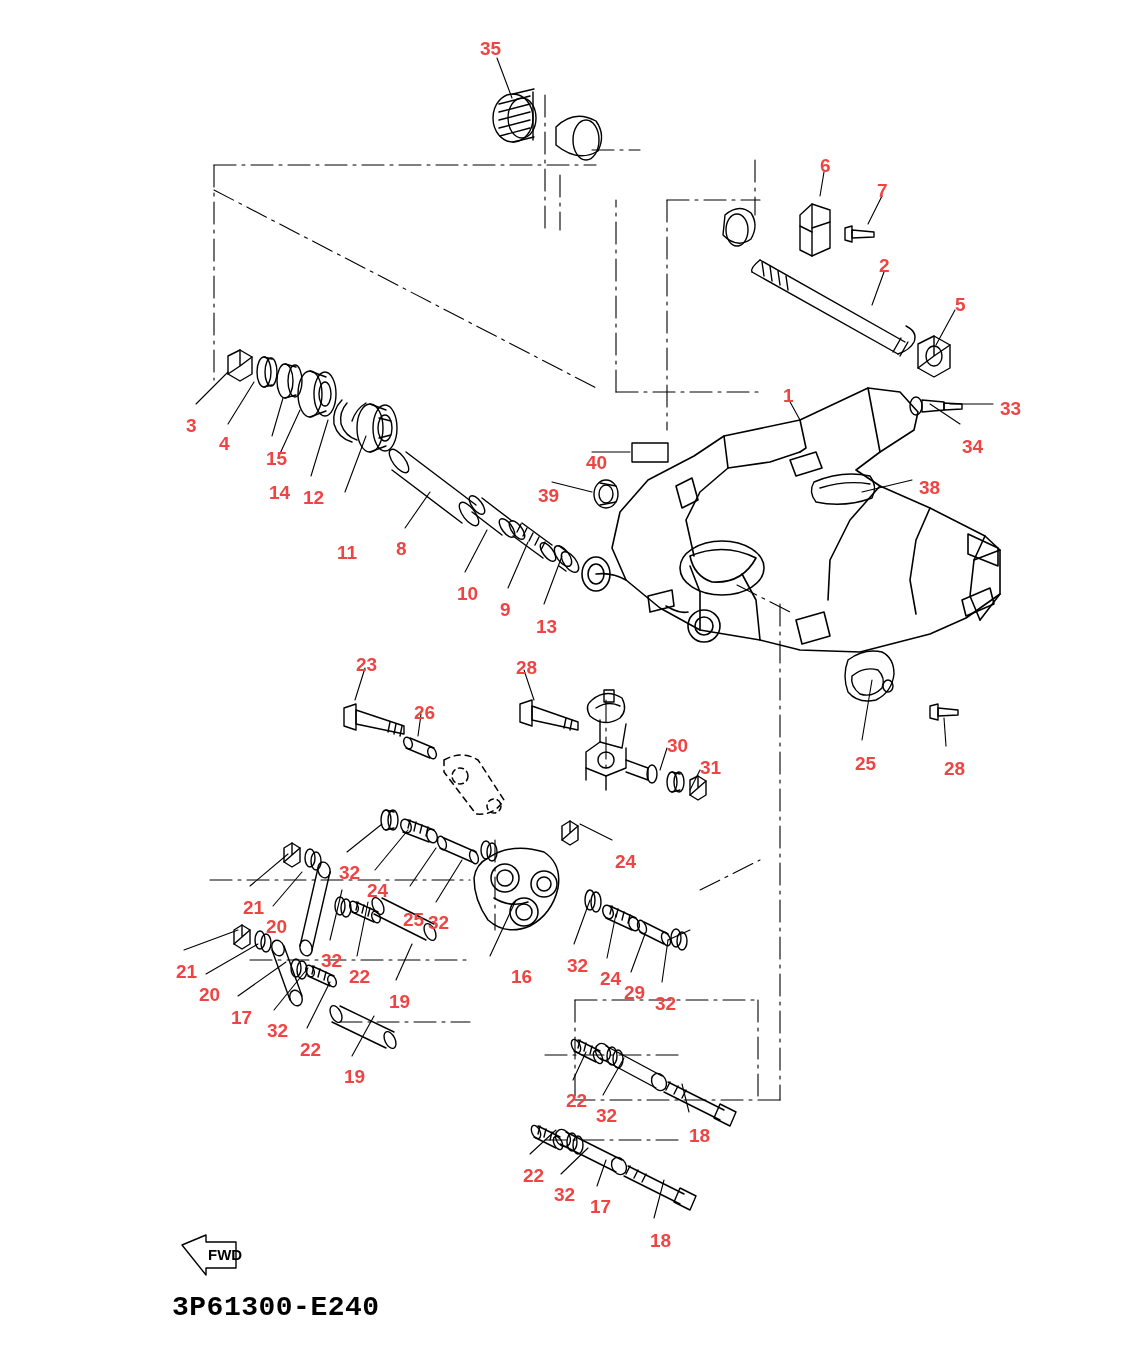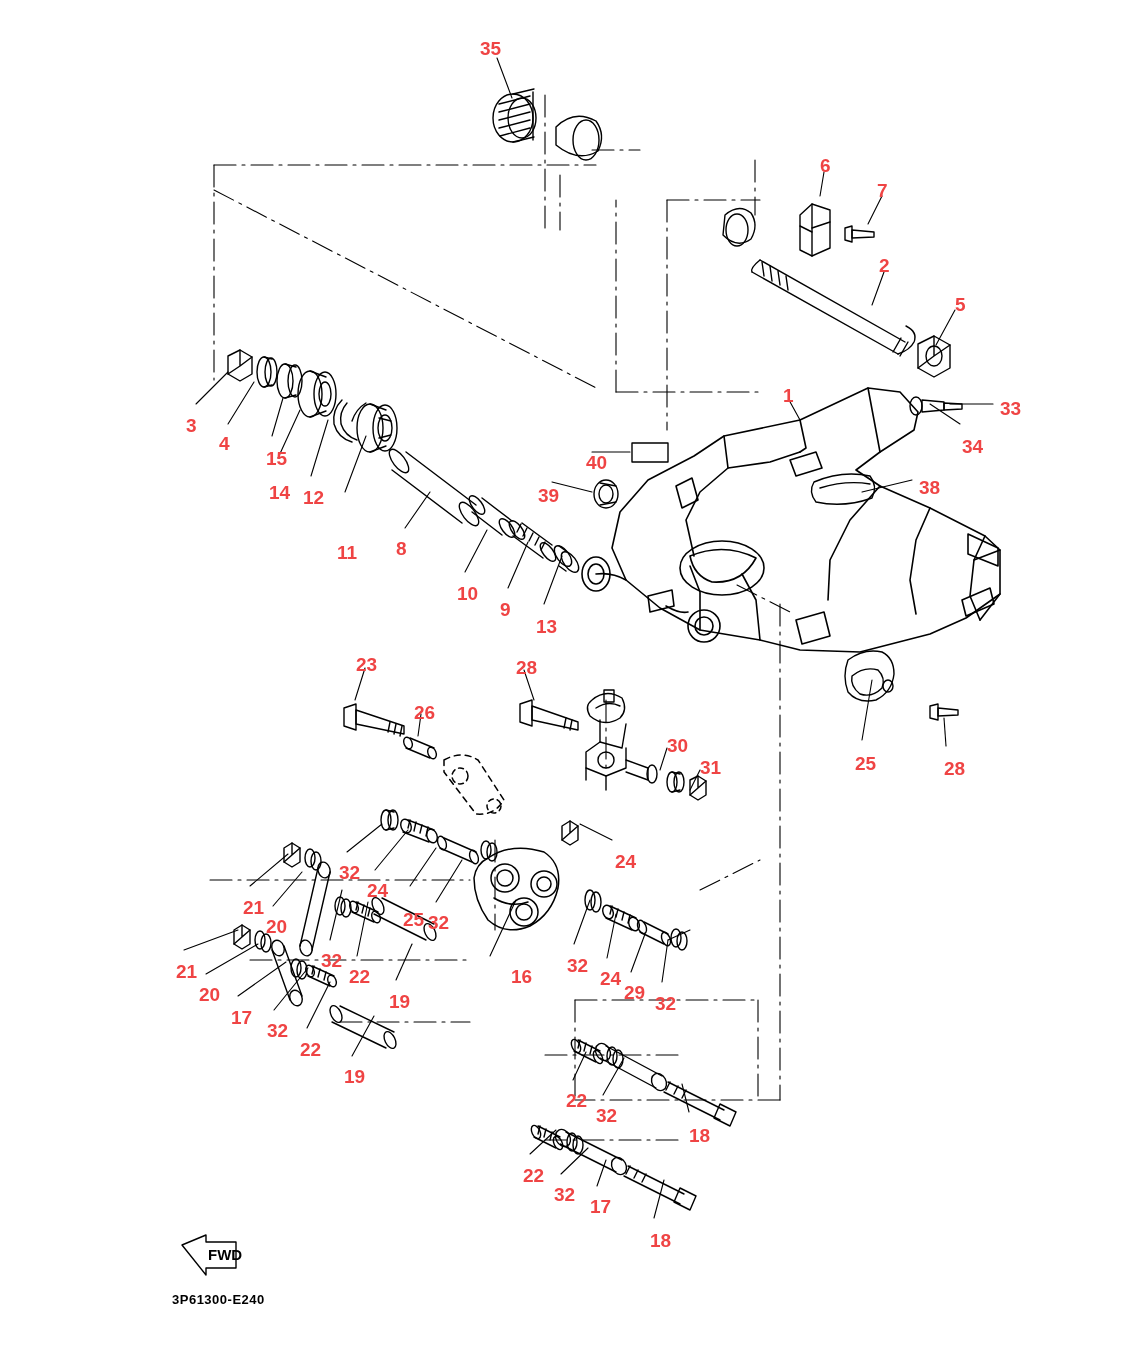--- a/index.html
+++ b/index.html
@@ -1,20 +1,20 @@
 <!DOCTYPE html>
 <html><head>
 <meta charset="utf-8">
 <style>
   html,body{margin:0;padding:0;background:#ffffff;}
   body{width:1123px;height:1351px;position:relative;font-family:"Liberation Sans",sans-serif;overflow:hidden;}
   #stage{position:absolute;left:0;top:0;width:1123px;height:1351px;}
   svg#art{position:absolute;left:0;top:0;width:1123px;height:1351px;}
   .callout{position:absolute;font-family:"Liberation Sans",sans-serif;font-size:19px;font-weight:bold;color:#ef4444;white-space:nowrap;}
-  .diagcode{position:absolute;font-family:Liberation Sans, sans-serif;font-size:13px;font-weight:bold;color:#000;letter-spacing:.5px;text-align:center;}
+  .diagcode{position:absolute;font-family:Liberation Mono, monospace;font-size:28px;font-weight:bold;color:#000;letter-spacing:.5px;text-align:center;}
   .fwdlabel{position:absolute;font-family:"Liberation Sans",sans-serif;font-size:15px;font-weight:bold;color:#000;}
 </style>
 </head>
 <body>
 
 <div id="stage">
 
 <svg id="art" viewBox="0 0 1123 1351">
   <g fill="none" stroke="#000" stroke-width="1.4" stroke-linejoin="round" stroke-linecap="round">
 

